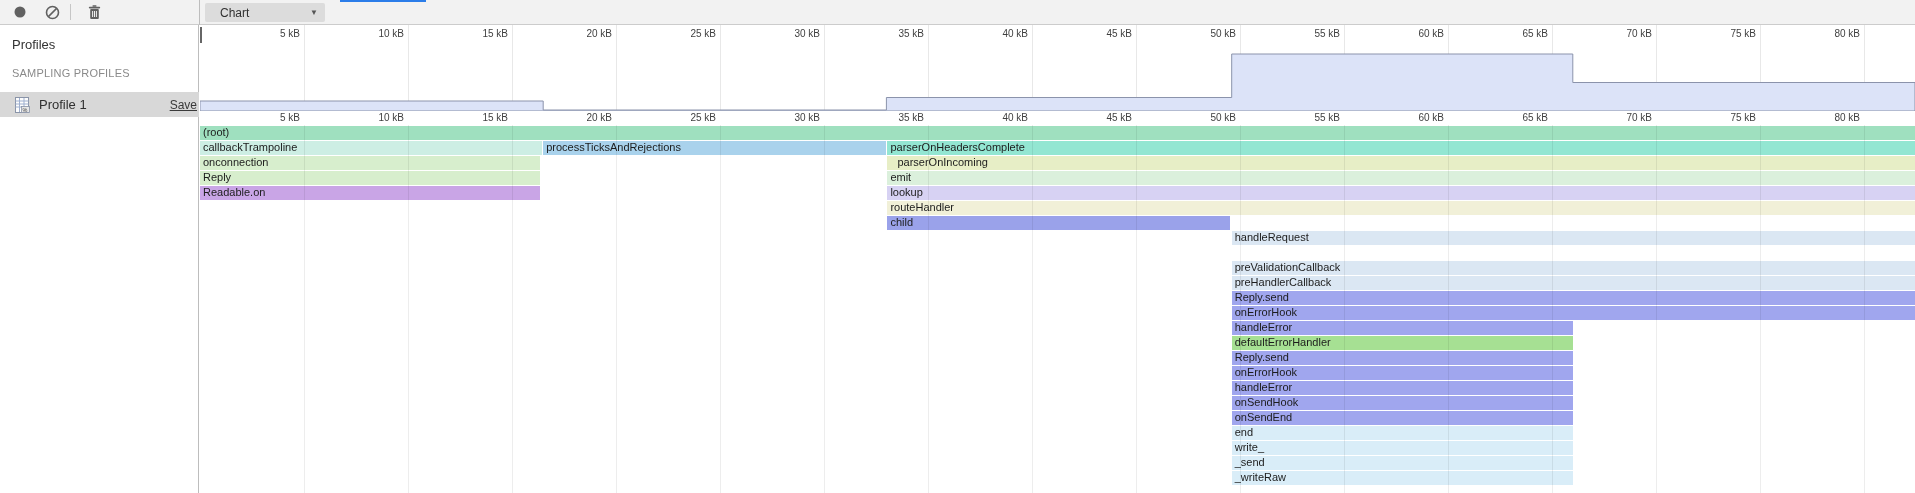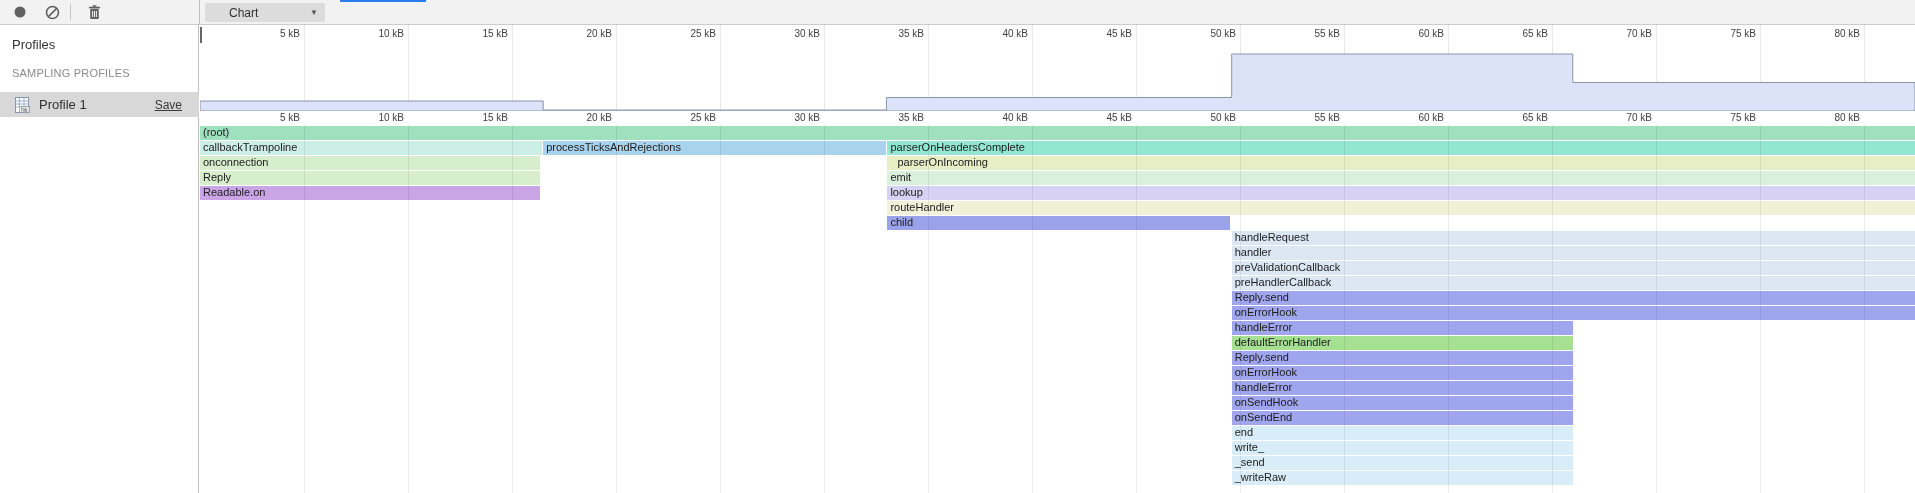--- a/index.html
+++ b/index.html
@@ -10,34 +10,34 @@
   #toolbar{position:absolute;left:0;top:0;width:1915px;height:25px;
            background:#f2f2f2;border-bottom:1px solid #ccc;box-sizing:border-box;}
   .tbtn{position:absolute;top:0;width:28px;height:24px;display:flex;align-items:center;justify-content:center;cursor:pointer;}
   #btn-record{left:6px;}
   #btn-clear{left:38px;}
   #tb-sep1{position:absolute;left:70px;top:4px;width:1px;height:16px;background:#c6c6c6;}
   #btn-trash{left:80px;}
   #tb-sep2{position:absolute;left:199px;top:0;width:1px;height:25px;background:#bdbdbd;}
   #view-select{position:absolute;left:205px;top:3px;width:120px;height:19px;background:#dcdcdc;
                border:none;border-radius:2px;display:flex;align-items:center;cursor:pointer;}
-  #view-select .lbl{font-size:12px;color:#303030;padding-left:24px;flex:1;}
+  #view-select .lbl{font-size:12px;color:#303030;padding-left:15px;flex:1;}
   #view-select .tri{font-size:8px;color:#555;padding-right:7px;}
   #tab-underline{position:absolute;left:340px;top:0;width:86px;height:2px;}
 
   
   #sidebar{position:absolute;left:0;top:25px;width:199px;height:468px;background:#fff;
            border-right:1px solid #bdbdbd;box-sizing:border-box;}
   #sidebar-title{position:absolute;left:12px;top:12px;font-size:13px;color:#333;}
   #sidebar-section{position:absolute;left:12px;top:42px;font-size:11px;color:#8a8a8a;letter-spacing:.2px;}
   #profile-item{position:absolute;left:0;top:67px;width:199px;height:25px;background:#d8d8d8;
                 display:flex;align-items:center;cursor:pointer;}
   #profile-icon{margin-left:14px;width:16px;height:16px;flex:0 0 16px;}
   #profile-name{font-size:13px;color:#303030;margin-left:9px;flex:1;}
-  #profile-save{font-size:12px;color:#3a3a3a;text-decoration:underline;margin-right:17px;cursor:pointer;}
+  #profile-save{font-size:12px;color:#3a3a3a;text-decoration:underline;margin-right:2px;cursor:pointer;}
 
   
   #chart{position:absolute;left:200px;top:25px;width:1715px;height:468px;}
   #overview{position:absolute;left:0;top:0;width:1715px;height:86px;background:#fff;}
   #overview svg{position:absolute;left:0;top:0;}
   #ruler2{position:absolute;left:0;top:86px;width:1715px;height:14px;background:#fff;}
   #flame{position:absolute;left:0;top:100px;width:1715px;height:368px;background:#fff;}
   .tick-label{position:absolute;font-size:10px;color:#3f3f3f;transform:translateX(-100%);white-space:nowrap;}
   .gridline{position:absolute;top:0;width:1px;background:rgba(0,0,0,0.07);}
   .gridline.ov{background:rgba(0,0,0,0.09);}
@@ -180,21 +180,20 @@
         <div class="bar" style="left: 687.4px; top: 16px; width: 1027.5px; background: rgb(147, 230, 210);">parserOnHeadersComplete</div>
         <div class="bar" style="left: 0px; top: 31px; width: 340.1px; background: rgb(215, 238, 205);">onconnection</div>
         <div class="bar" style="left: 687.4px; top: 31px; width: 1027.5px; background: rgb(231, 238, 198); padding-left: 10px;">parserOnIncoming</div>
         <div class="bar" style="left: 0px; top: 46px; width: 340.1px; background: rgb(215, 238, 205);">Reply</div>
         <div class="bar" style="left: 687.4px; top: 46px; width: 1027.5px; background: rgb(219, 240, 220);">emit</div>
         <div class="bar" style="left: 0px; top: 61px; width: 340.1px; background: rgb(201, 165, 230);">Readable.on</div>
         <div class="bar" style="left: 687.4px; top: 61px; width: 1027.5px; background: rgb(215, 210, 243);">lookup</div>
         <div class="bar" style="left: 687.4px; top: 76px; width: 1027.5px; background: rgb(241, 240, 216);">routeHandler</div>
         <div class="bar" style="left: 687.4px; top: 91px; width: 342.2px; background: rgb(154, 162, 234);">child</div>
         <div class="bar" style="left: 1031.7px; top: 106px; width: 718px; background: rgb(219, 231, 243);">handleRequest</div>
-        <div class="bar" style="left: 1031.7px; top: 121px; width: 683.3px; background: rgb(219, 231, 243);">handler</div>
         <div class="bar" style="left: 1031.7px; top: 136px; width: 683.3px; background: rgb(219, 231, 243);">preValidationCallback</div>
         <div class="bar" style="left: 1031.7px; top: 151px; width: 683.3px; background: rgb(219, 231, 243);">preHandlerCallback</div>
         <div class="bar" style="left: 1031.7px; top: 166px; width: 683.3px; background: rgb(160, 166, 238);">Reply.send</div>
         <div class="bar" style="left: 1031.7px; top: 181px; width: 683.3px; background: rgb(160, 166, 238);">onErrorHook</div>
         <div class="bar" style="left: 1031.7px; top: 196px; width: 341.1px; background: rgb(160, 166, 238);">handleError</div>
         <div class="bar" style="left: 1031.7px; top: 211px; width: 341.1px; background: rgb(166, 224, 147);">defaultErrorHandler</div>
         <div class="bar" style="left: 1031.7px; top: 226px; width: 341.1px; background: rgb(160, 166, 238);">Reply.send</div>
         <div class="bar" style="left: 1031.7px; top: 241px; width: 341.1px; background: rgb(160, 166, 238);">onErrorHook</div>
         <div class="bar" style="left: 1031.7px; top: 256px; width: 341.1px; background: rgb(160, 166, 238);">handleError</div>
         <div class="bar" style="left: 1031.7px; top: 271px; width: 341.1px; background: rgb(160, 166, 238);">onSendHook</div>

